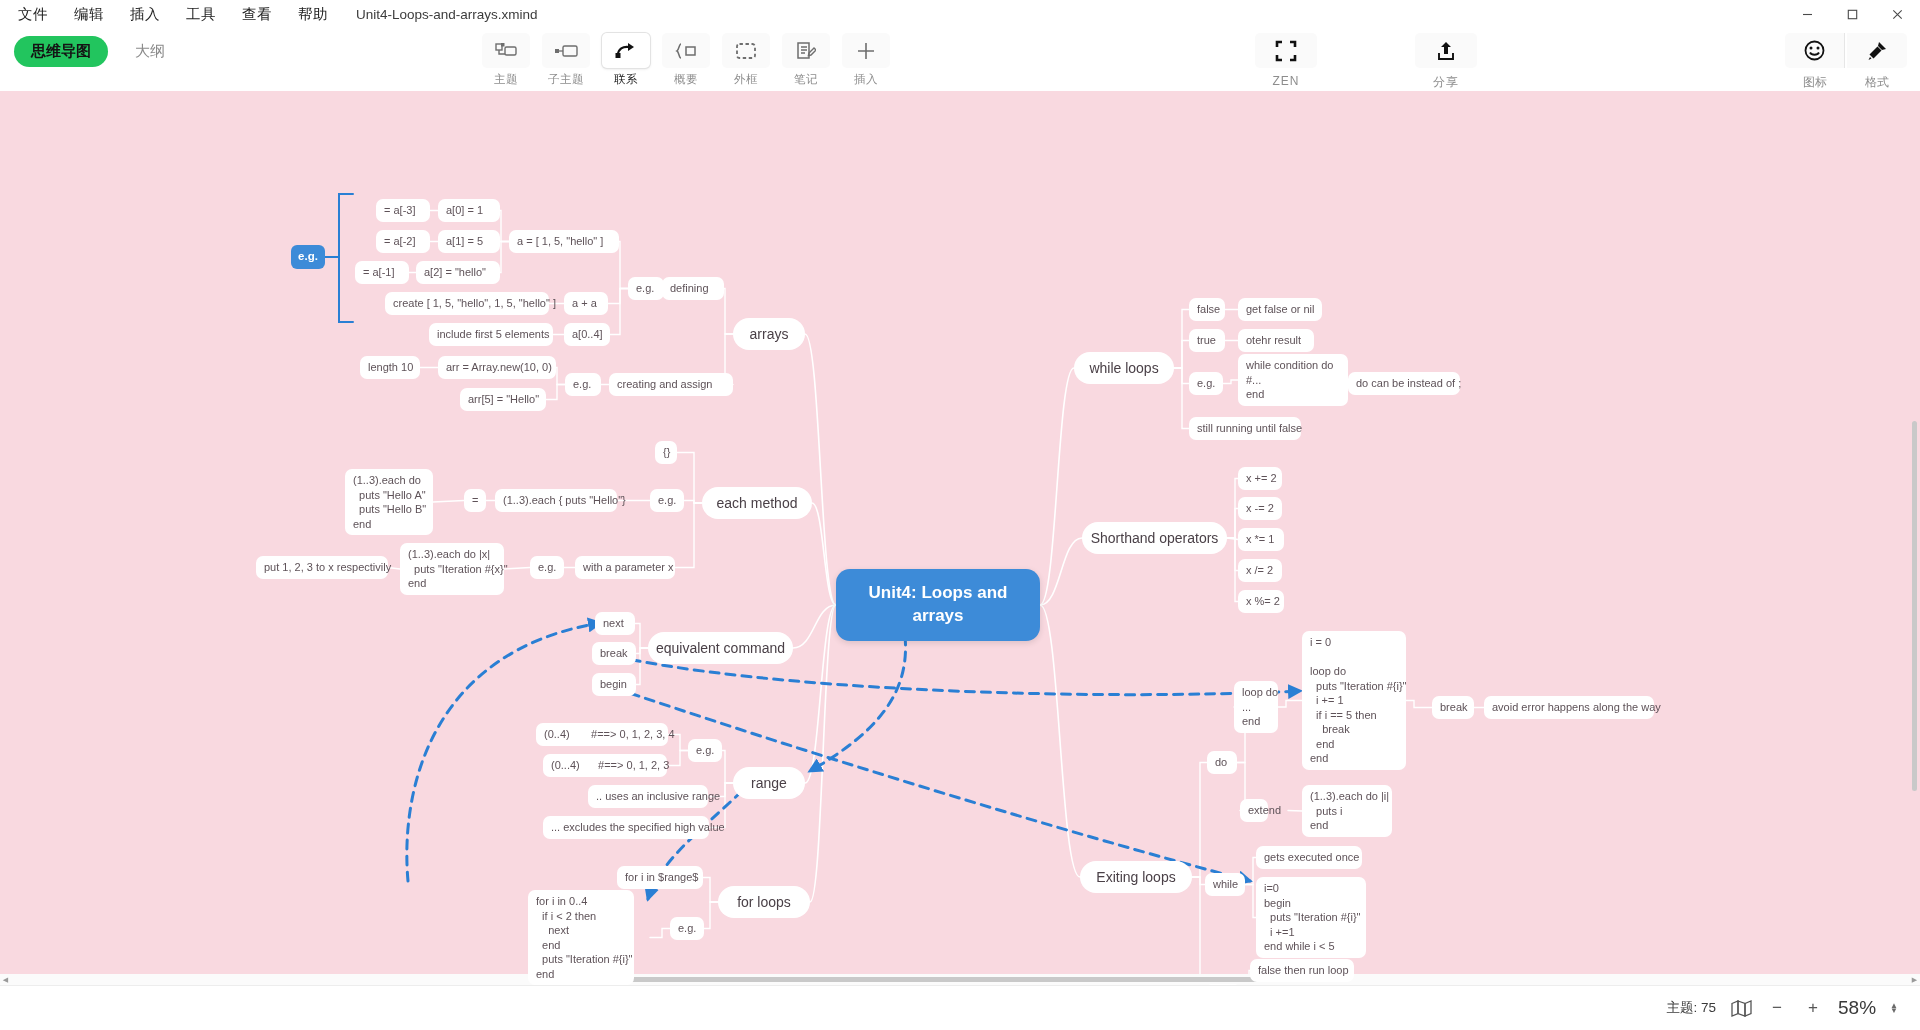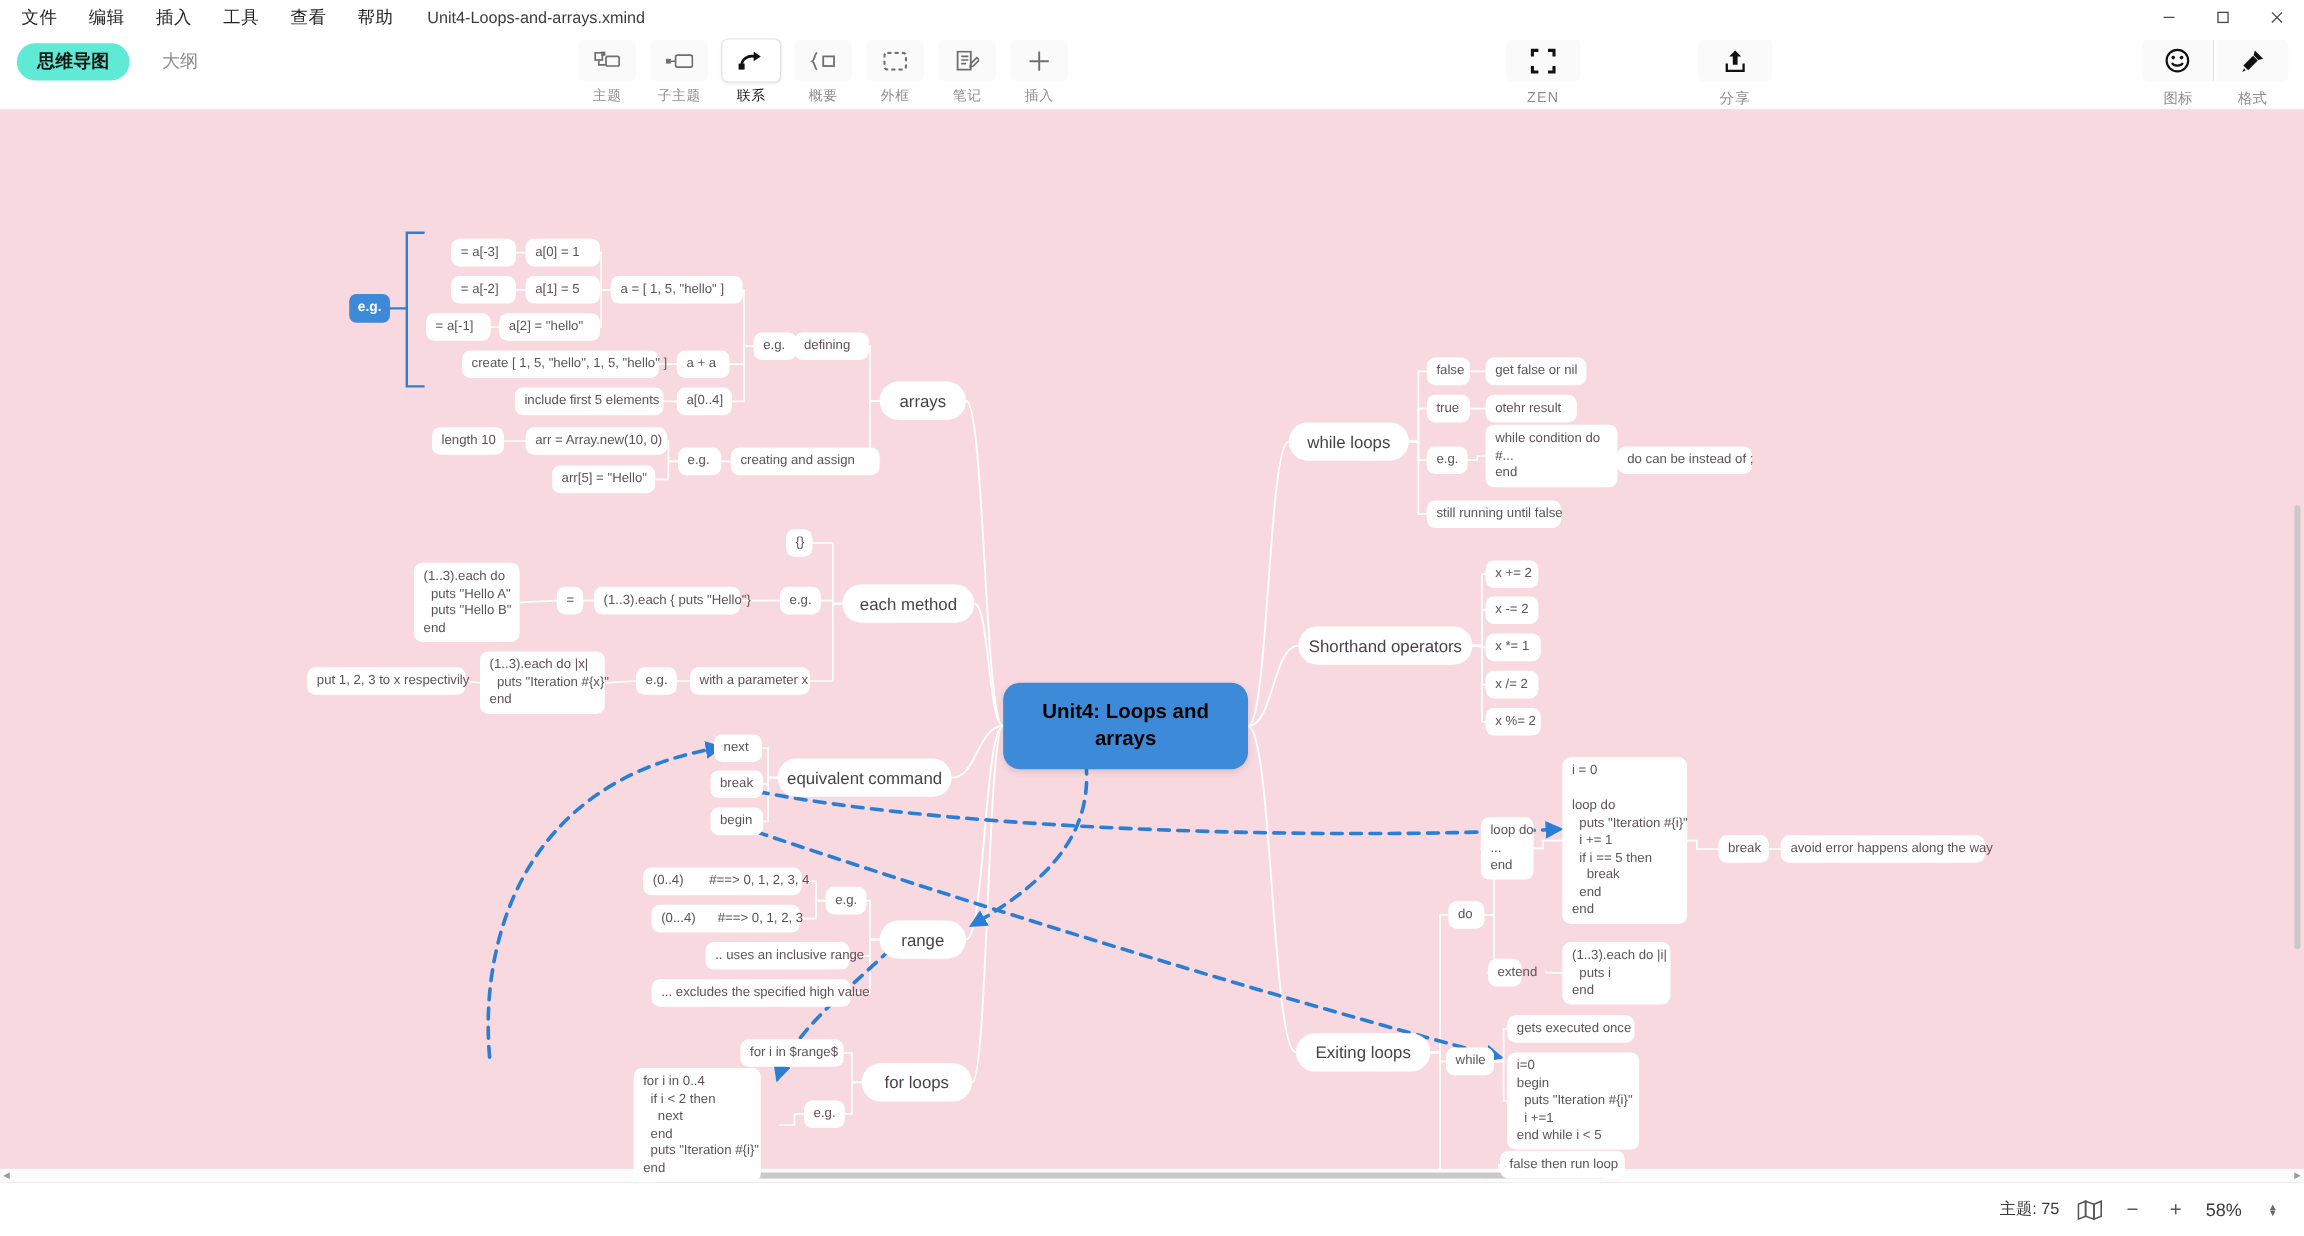--- a/index.html
+++ b/index.html
@@ -25,21 +25,21 @@
     color:#4a4a4a;
   }
   .win-btn svg { display:block; }
 
   
   #toolbar { height:63px; background:#fff; position:relative; }
   #viewtabs { position:absolute; left:14px; top:8px; display:flex; align-items:center; gap:10px;}
   .vtab {
     font-size:15px; color:#8b8b8b; padding:6px 17px; border-radius:16px; font-weight:400;
   }
-  .vtab.active { background:#5eead4; color:#141414; font-weight:bold; }
+  .vtab.active { background:#22c55e; color:#141414; font-weight:bold; }
 
   #tools { position:absolute; left:480px; top:5px; display:flex; gap:8px; }
   .tool { width:52px; display:flex; flex-direction:column; align-items:center; }
   .tool .box {
     width:48px; height:35px; border-radius:5px; background:#fafafa;
     display:flex; align-items:center; justify-content:center; color:#6e6e6e;
   }
   .tool.active .box { background:#fff; box-shadow:0 0 0 1px #e3e3e3, 0 1px 3px rgba(0,0,0,.13); color:#111; }
   .tool .lbl { font-size:11.5px; color:#8d8d8d; margin-top:4px; letter-spacing:.5px;}
   .tool.active .lbl { color:#222; }
@@ -69,21 +69,21 @@
   }
   #canvas { position:absolute; left:0; top:0; width:1920px; height:894px; }
   #edges { position:absolute; left:0; top:0; width:1920px; height:894px; pointer-events:none; }
 
   .node {
     position:absolute; background:#fff; border-radius:7px;
     color:#5e5258; font-size:11px; line-height:1.32;
     padding:4px 8px; white-space:pre; z-index:3;
   }
   .central {
-    background:#3d8bd8; color:#000000; font-size:17px; font-weight:bold;
+    background:#3d8bd8; color:#ffffff; font-size:17px; font-weight:bold;
     border-radius:14px; padding:14px 18px; text-align:center; white-space:normal;
     line-height:1.35; box-shadow:0 2px 6px rgba(0,0,0,.12); z-index:4;
   }
   .main-topic {
     background:#fff; color:#4a4047; font-size:14px; border-radius:22px;
     padding:9px 18px; text-align:center; white-space:nowrap; z-index:4;
   }
   .eg-root {
     background:#3d8bd8; color:#fff; font-weight:bold; font-size:11.5px;
     border-radius:6px; padding:5px 10px; z-index:4;
@@ -91,21 +91,21 @@
 
   
   #statusbar {
     position:absolute; left:0; bottom:0; width:1920px; height:45px;
     background:#fff; display:flex; align-items:center; justify-content:flex-end;
     padding-right:22px; gap:14px; border-top:1px solid #ededed;
   }
   #statusbar .stat { font-size:13.5px; color:#3a3a3a; }
   .zbtn { width:22px; height:22px; display:flex; align-items:center; justify-content:center;
           color:#555; font-size:17px; }
-  #zoomval { font-size:15px; color:#3a3a3a; min-width:38px; text-align:left;}
+  #zoomval { font-size:19px; color:#3a3a3a; min-width:38px; text-align:left;}
   .spin { display:flex; flex-direction:column; line-height:5px; color:#6a6a6a; font-size:8px; }
 
   
   #hscroll {
     position:absolute; left:0; bottom:0; width:1920px; height:11px; background:#fbfbfb;
     display:flex; align-items:center;
   }
   #hthumb { position:absolute; left:596px; height:5px; width:740px; background:#c9c9c9; border-radius:3px;}
   .sc-arrow { width:11px; height:11px; display:flex; align-items:center; justify-content:center;
               font-size:7px; color:#9a9a9a;}

